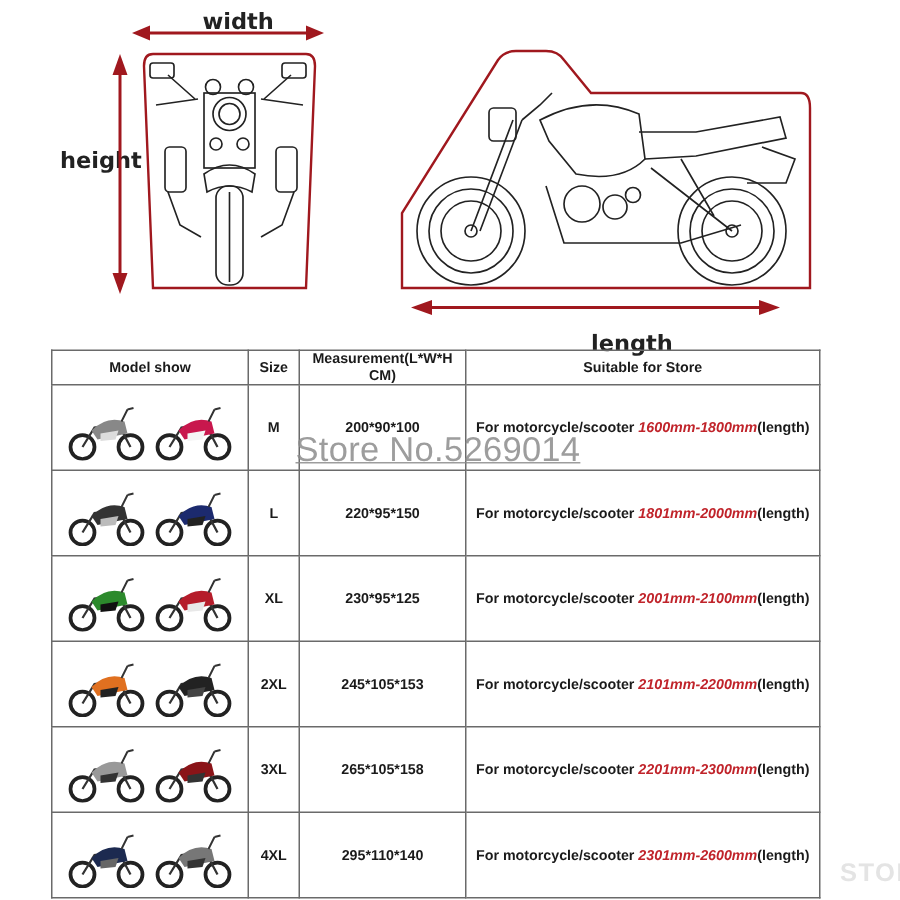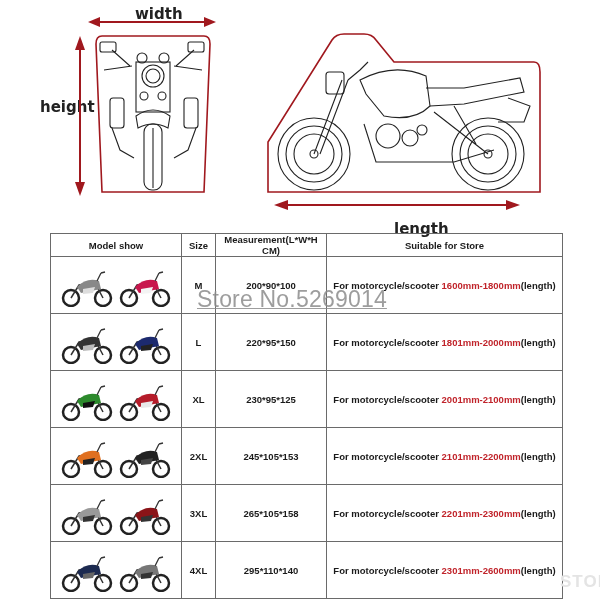--- a/index.html
+++ b/index.html
@@ -1,32 +1,32 @@
 <!DOCTYPE html>
 <html><head>
 <meta charset="utf-8">
 <style>
   html, body { margin: 0; padding: 0; }
   body { width: 600px; height: 600px; background: #ffffff; position: relative; overflow: hidden;
          font-family: "Liberation Sans", sans-serif; color: #111; }
   .abs { position: absolute; }
   .dim-label { font-family: "DejaVu Sans", sans-serif; font-size: 15px; font-weight: bold; color: #222; }
   svg { display: block; }
-  table.size-table { position: absolute; left: 50px; top: 233px; width: 512px; border-collapse: collapse;
+  table.size-table { position: absolute; left: 34px; top: 233px; width: 512px; border-collapse: collapse;
          table-layout: fixed; }
   table.size-table th, table.size-table td { border: 1.5px solid #6a6a6a; padding: 0; text-align: center;
          vertical-align: middle; font-size: 9.5px; font-weight: bold; color: #1a1a1a; }
   table.size-table th { height: 22px; font-size: 9.5px; }
   table.size-table td { height: 56px; }
   .col-model { width: 131px; }
   .col-size { width: 34px; }
   .col-meas { width: 111px; }
   .col-suit { width: 236px; }
   .suit-text { white-space: nowrap; }
-  .range { color: #c0232a; }
+  .range { color: #c0232a; font-style: italic; }
   .thumbs { display: flex; justify-content: center; align-items: flex-end; gap: 6px; height: 100%; padding-bottom: 6px; box-sizing: border-box; }
   .watermark { position: absolute; left: 197px; top: 286px; font-size: 23px; color: #8c8c8c;
          text-decoration: underline; text-decoration-thickness: 1px; letter-spacing: 0.2px; opacity: 0.85; }
   .corner-mark { position: absolute; left: 560px; top: 572px; font-size: 17px; font-weight: bold; color: #e4e4e4;
          letter-spacing: 1px; }
 </style>
 </head>
 <body>
 
 <div class="abs dim-label" style="left:135px;top:5px;">width</div>

